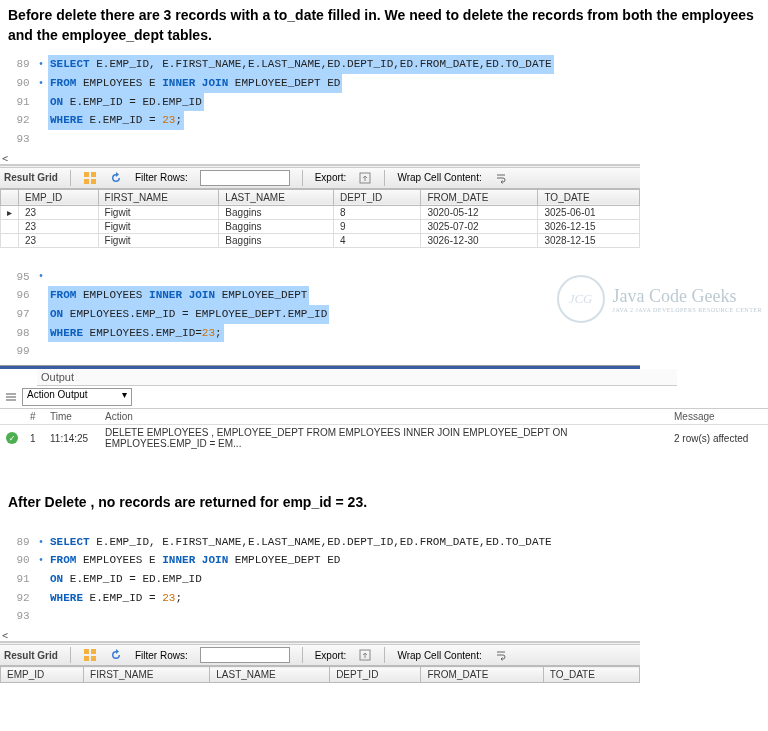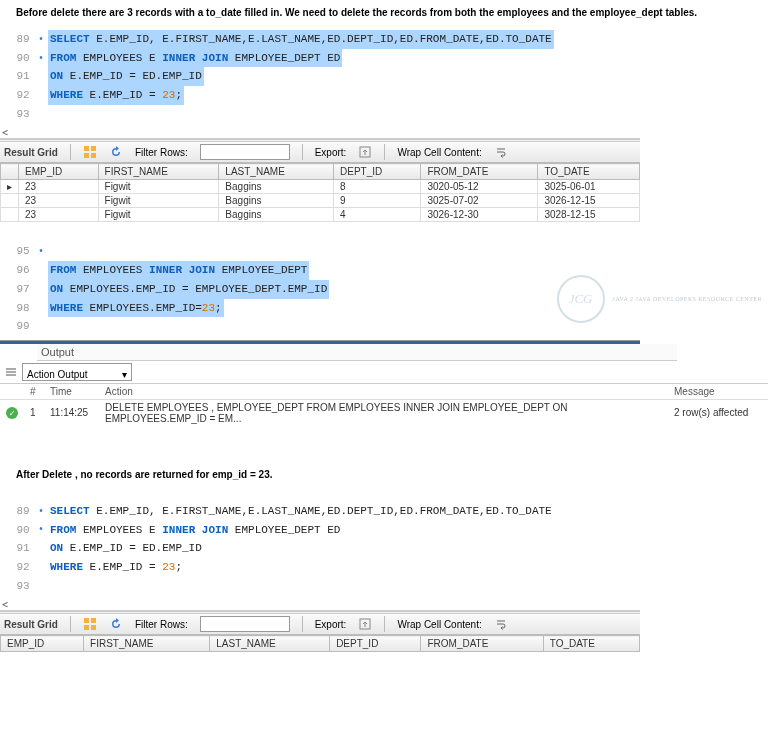--- a/index.html
+++ b/index.html
@@ -5,22 +5,22 @@
     * { box-sizing: border-box; margin: 0; padding: 0; }
     body {
       font-family: Arial, sans-serif;
       font-size: 11px;
       background: #fff;
       width: 768px;
       position: relative;
     }
     .desc {
       font-weight: bold;
-      font-size: 10px;
-      padding: 6px 16px;
+      font-size: 14px;
+      padding: 6px 8px;
       line-height: 1.4;
     }
     .code-block {
       font-family: 'Consolas', 'Courier New', monospace;
       font-size: 11px;
       padding: 4px 12px;
       line-height: 1.7;
       width: 640px;
     }
     .code-line {
@@ -159,21 +159,21 @@
       gap: 4px;
       padding: 2px 4px;
       border-bottom: 1px solid #ccc;
     }
     .output-select {
       border: 1px solid #999;
       font-size: 10px;
       height: 18px;
       width: 110px;
       display: flex;
-      align-items: flex-end;
+      align-items: flex-start;
       justify-content: space-between;
       padding: 0 4px;
       background: #fff;
     }
     .output-table {
       width: 768px;
       border-collapse: collapse;
       font-size: 10px;
     }
     .output-table th {
@@ -339,20 +339,21 @@
       <span class="dot"></span>
       <span class="code-text"></span>
     </div>
   </div>
 
 <div class="watermark">
   <div class="wm-circle">
       <span>JCG</span>
     </div>
   <div class="wm-text">
+    <div class="wm-main">Java Code Geeks</div>
     <div class="wm-sub">JAVA 2 JAVA DEVELOPERS RESOURCE CENTER</div>
   </div>
 </div>
 
 <div class="divider-blue"></div>
 
 <div style="width:768px;">
   <div class="output-header">Output</div>
   <div class="output-select-row">
     <span class="tb-icon">

